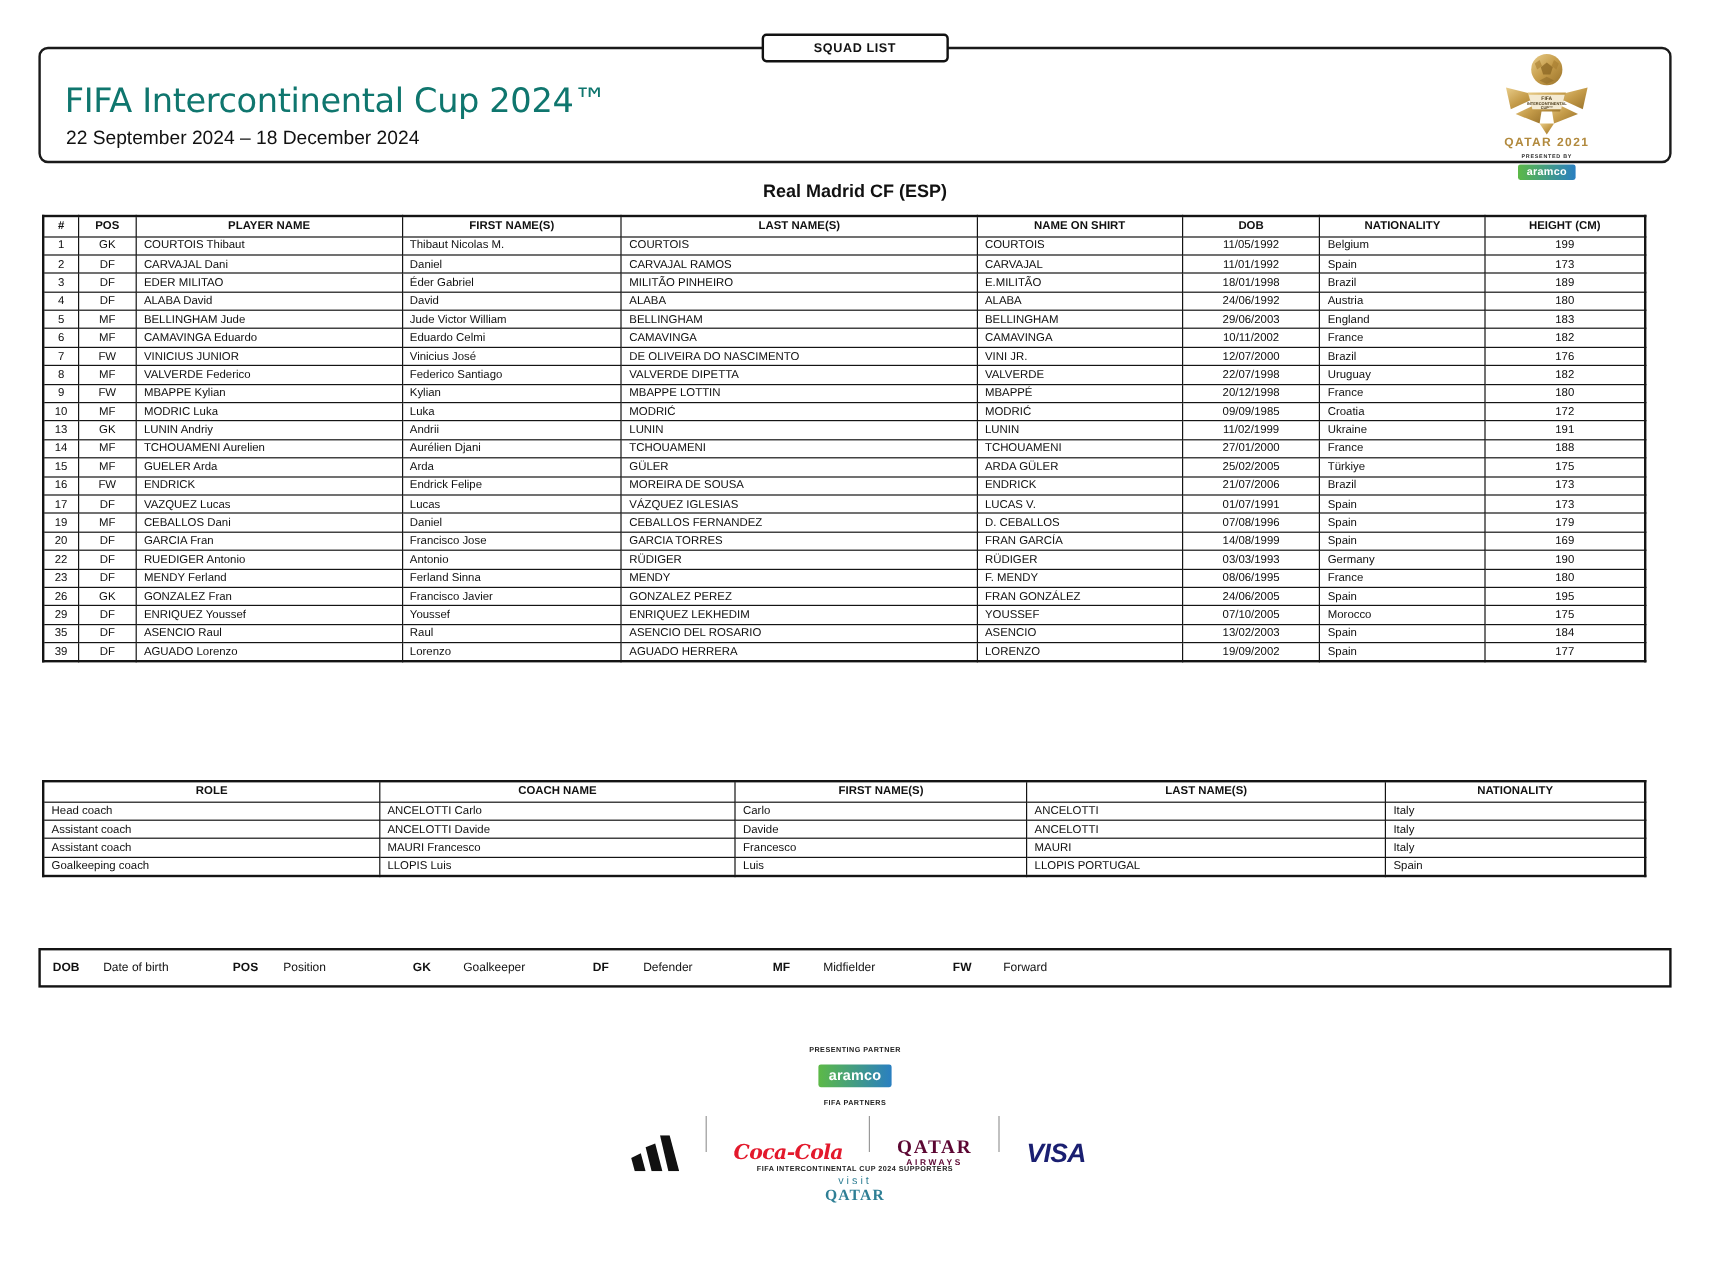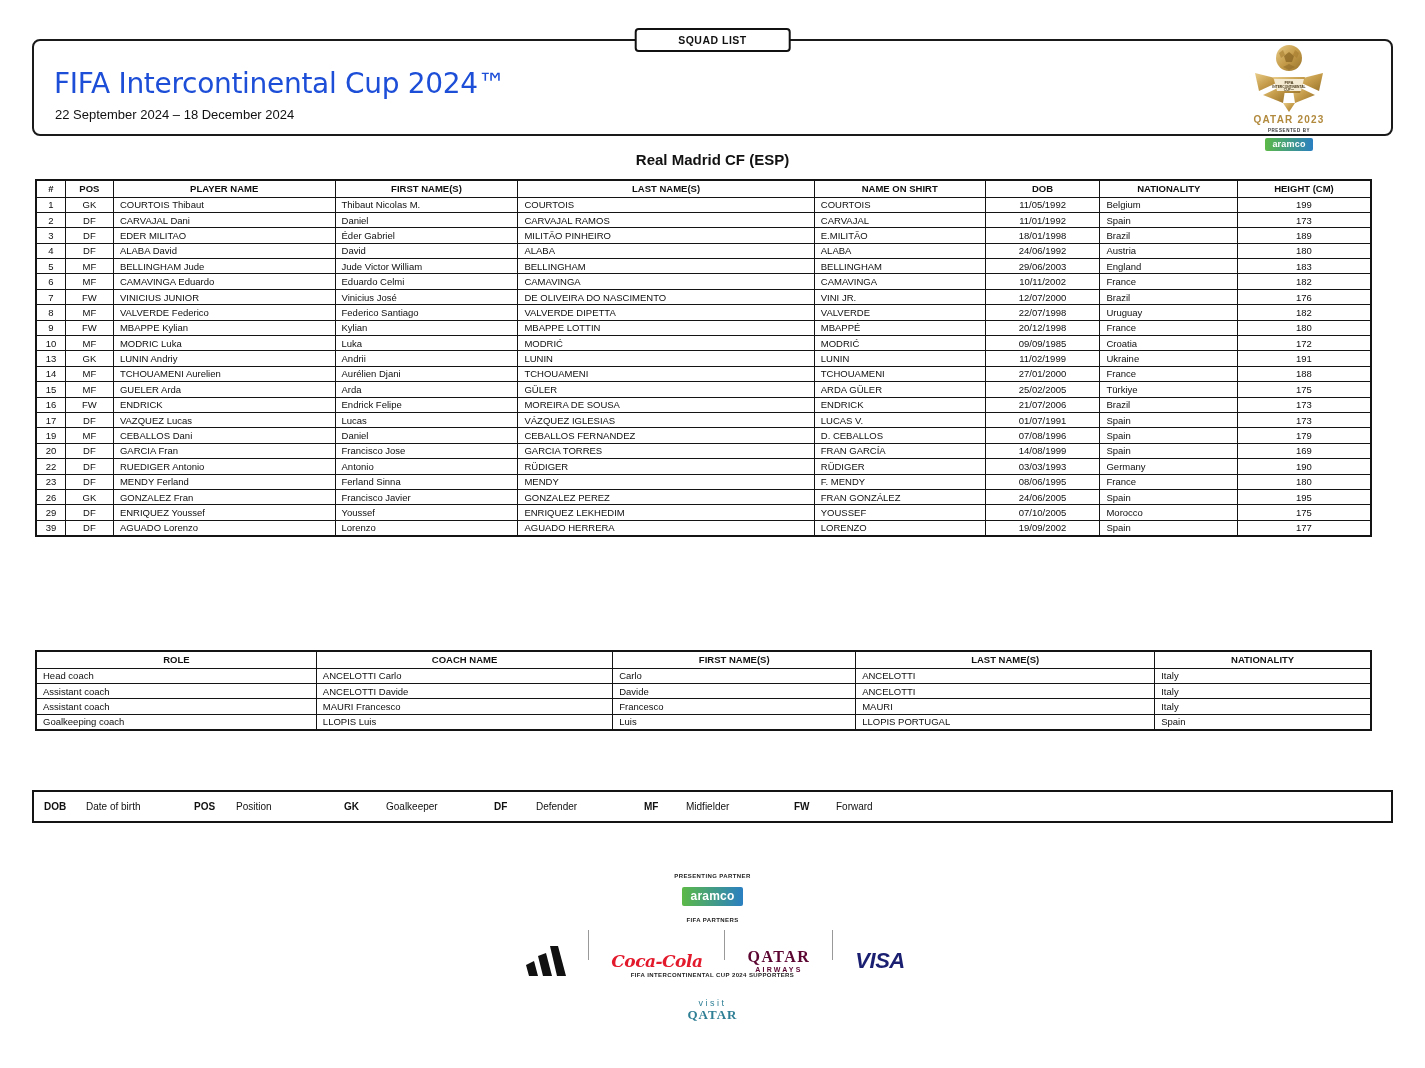--- a/index.html
+++ b/index.html
@@ -20,23 +20,23 @@
   }
 
   
   .header-box {
     position:absolute; top:39px; left:32px; right:32px; height:97px;
     border:2px solid #1a1a1a; border-radius:8px; background:#fff; z-index:1;
   }
   .hb-title {
     position:absolute; left:20px; top:26px;
     font-family:"DejaVu Sans",sans-serif; font-size:28px; font-weight:500;
-    letter-spacing:-0.3px; color:#1d4ed8;
-  }
-  .hb-sub { position:absolute; left:21px; top:66px; font-size:13px; color:#111; }
+    letter-spacing:-0.3px; color:#0f766e;
+  }
+  .hb-sub { position:absolute; left:21px; top:66px; font-size:16px; color:#111; }
 
   .hb-logo { position:absolute; right:52px; top:2px; width:100px; text-align:center; }
   .hb-logo svg { display:block; margin:0 auto; }
   .hb-event { font-size:10px; font-weight:bold; color:#b28a3e; letter-spacing:1.2px; margin-top:1px; }
   .hb-presby { font-size:4.5px; font-weight:bold; color:#333; letter-spacing:.6px; margin-top:3px; }
   .aramco-chip {
     display:inline-block; margin-top:2px; padding:1px 7px 2px; border-radius:2px;
     background:linear-gradient(90deg,#5cb947,#2a7fc1);
     color:#fff; font-size:9px; font-weight:bold; letter-spacing:.2px;
   }
@@ -102,21 +102,21 @@
     font-family:"DejaVu Serif",serif; font-style:italic; font-weight:bold;
     font-size:17px; color:#e3192c; letter-spacing:-0.5px;
   }
   .qa-logo { color:#5c0632; line-height:1; text-align:center; }
   .qa-top { font-size:16px; font-weight:bold; letter-spacing:1.5px; font-family:"Liberation Serif","DejaVu Serif",serif; }
   .qa-bottom { font-size:7px; font-weight:bold; letter-spacing:2.2px; margin-top:1px; font-family:"Liberation Sans",sans-serif; }
   .visa {
     color:#1a1f71; font-size:22px; font-weight:bold; font-style:italic; letter-spacing:-0.5px;
   }
   .supporters-label { display:block; margin-top:9px; }
-  .visitqatar { margin-top:21px; color:#2f7f95; line-height:1; }
+  .visitqatar { margin-top:2px; color:#2f7f95; line-height:1; }
   .vq-top { font-size:9px; letter-spacing:2.5px; }
   .vq-bottom { font-size:13px; font-weight:bold; letter-spacing:1px; font-family:"Liberation Serif","DejaVu Serif",serif; margin-top:0px; }
 </style>
 </head>
 <body>
 
 <div class="page">
 
   <div class="squad-tab">
     <span>SQUAD LIST</span>
@@ -147,21 +147,21 @@
         <polygon points="10,52 33,41 30,60" fill="url(#gold)"></polygon>
         <polygon points="62,52 39,41 42,60" fill="url(#gold)"></polygon>
         <polygon points="30,60 42,60 36,69" fill="url(#gold)"></polygon>
         <polygon points="20,34 52,34 47,50 25,50" fill="url(#gold)"></polygon>
 
         <polygon points="21,36 51,36 48,48 24,48" fill="#f4ead2"></polygon>
         <text x="36" y="40.5" text-anchor="middle" font-size="4.2" font-weight="bold" fill="#4a3a1a" font-family="Liberation Sans, sans-serif">FIFA</text>
         <text x="36" y="44.7" text-anchor="middle" font-size="3.3" font-weight="bold" fill="#4a3a1a" font-family="Liberation Sans, sans-serif">INTERCONTINENTAL</text>
         <text x="36" y="48.2" text-anchor="middle" font-size="3.3" font-weight="bold" fill="#4a3a1a" font-family="Liberation Sans, sans-serif">CUP™</text>
       </svg>
-      <div class="hb-event">QATAR 2023</div>
+      <div class="hb-event">QATAR 2021</div>
       <div class="hb-presby">PRESENTED BY</div>
       <span class="aramco-chip">aramco</span>
     </div>
   </div>
 
   <div class="team-title">Real Madrid CF (ESP)</div>
 
   <table class="players-table">
     <colgroup>
       <col class="p-c1">
@@ -413,20 +413,31 @@
           <td>DF</td>
           <td>ENRIQUEZ Youssef</td>
           <td>Youssef</td>
           <td>ENRIQUEZ LEKHEDIM</td>
           <td>YOUSSEF</td>
           <td>07/10/2005</td>
           <td>Morocco</td>
           <td>175</td>
         </tr>
         <tr>
+          <td>35</td>
+          <td>DF</td>
+          <td>ASENCIO Raul</td>
+          <td>Raul</td>
+          <td>ASENCIO DEL ROSARIO</td>
+          <td>ASENCIO</td>
+          <td>13/02/2003</td>
+          <td>Spain</td>
+          <td>184</td>
+        </tr>
+        <tr>
           <td>39</td>
           <td>DF</td>
           <td>AGUADO Lorenzo</td>
           <td>Lorenzo</td>
           <td>AGUADO HERRERA</td>
           <td>LORENZO</td>
           <td>19/09/2002</td>
           <td>Spain</td>
           <td>177</td>
         </tr>

